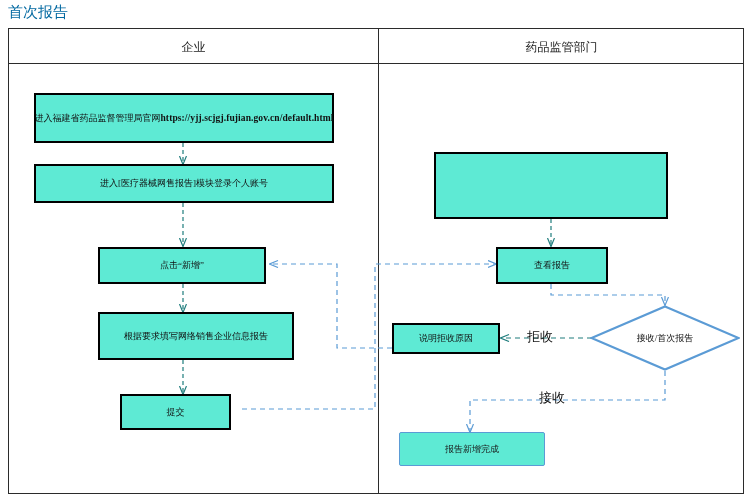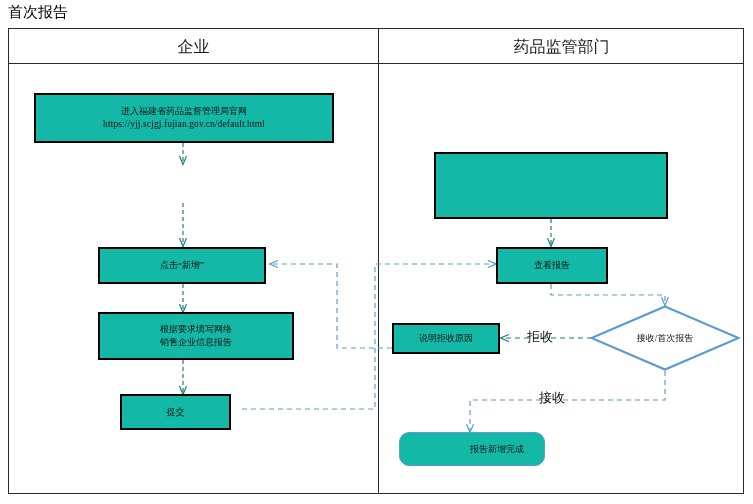--- a/index.html
+++ b/index.html
@@ -19,21 +19,21 @@
     background: #ffffff;
   }
 
   
   .page-title {
     position: absolute;
     left: 8px;
     top: 2px;
     font-size: 15px;
     line-height: 20px;
-    color: #000000;
+    color: #0369a1;
     white-space: nowrap;
     text-align: right;
   }
 
   
   .lane-frame {
     position: absolute;
     left: 8px;
     top: 28px;
     width: 736px;
@@ -56,53 +56,52 @@
     width: 0;
     height: 466px;
     border-left: 1px solid #2b2b2b;
   }
   .lane-title {
     position: absolute;
     top: 33px;
     height: 28px;
     line-height: 28px;
     text-align: center;
-    font-size: 16px;
+    font-size: 12px;
     color: #1a1a1a;
     white-space: nowrap;
   }
   .lane-title.left  { left: 9px;   width: 369px; }
   .lane-title.right { left: 379px; width: 365px; }
 
   
   .node {
     position: absolute;
     box-sizing: border-box;
     display: flex;
-    flex-direction: column;
+    flex-direction: row;
     align-items: center;
     justify-content: center;
     text-align: center;
     font-size: 9px;
     line-height: 13px;
     color: #111;
-    background: #14b8a6;
+    background: #5eead4;
     padding: 2px 20px;
   }
   .node.process {
     border: 2px solid #000000;
   }
   .node.terminator {
     border: 1.6px solid #5b9bd5;
-    border-radius: 10px;
+    border-radius: 2px;
     color: #1a1a1a;
-    align-items: flex-end;
   }
   .node .line { display: block; white-space: nowrap; }
-  .node .line.bold { font-weight: normal; font-size: 9.5px; letter-spacing: .1px; }
+  .node .line.bold { font-weight: bold; font-size: 9.5px; letter-spacing: .1px; }
 
   
   .decision {
     position: absolute;
   }
   .decision .label {
     position: absolute;
     left: 0; top: 0;
     width: 100%; height: 100%;
     display: flex;
@@ -189,20 +188,23 @@
   </svg>
 
   <div class="branch-label" style="left:527px; top:328px;">拒收</div>
   <div class="branch-label" style="left:539px; top:389px;">接收</div>
 
   <div class="node process" style="left:34px; top:93px; width:300px; height:50px;">
     <span class="line">进入福建省药品监督管理局官网</span>
     <span class="line bold">https://yjj.scjgj.fujian.gov.cn/default.html</span>
   </div>
 
+  <div class="node process" style="left:34px; top:164px; width:300px; height:39px;">
+    <span class="line">进入[医疗器械网售报告]模块登录个人账号</span>
+  </div>
 
   <div class="node process" style="left:98px; top:247px; width:168px; height:37px;">
     <span class="line">点击“新增”</span>
   </div>
 
   <div class="node process" style="left:98px; top:312px; width:196px; height:48px;">
     <span class="line">根据要求填写网络</span>
     <span class="line">销售企业信息报告</span>
   </div>
 

